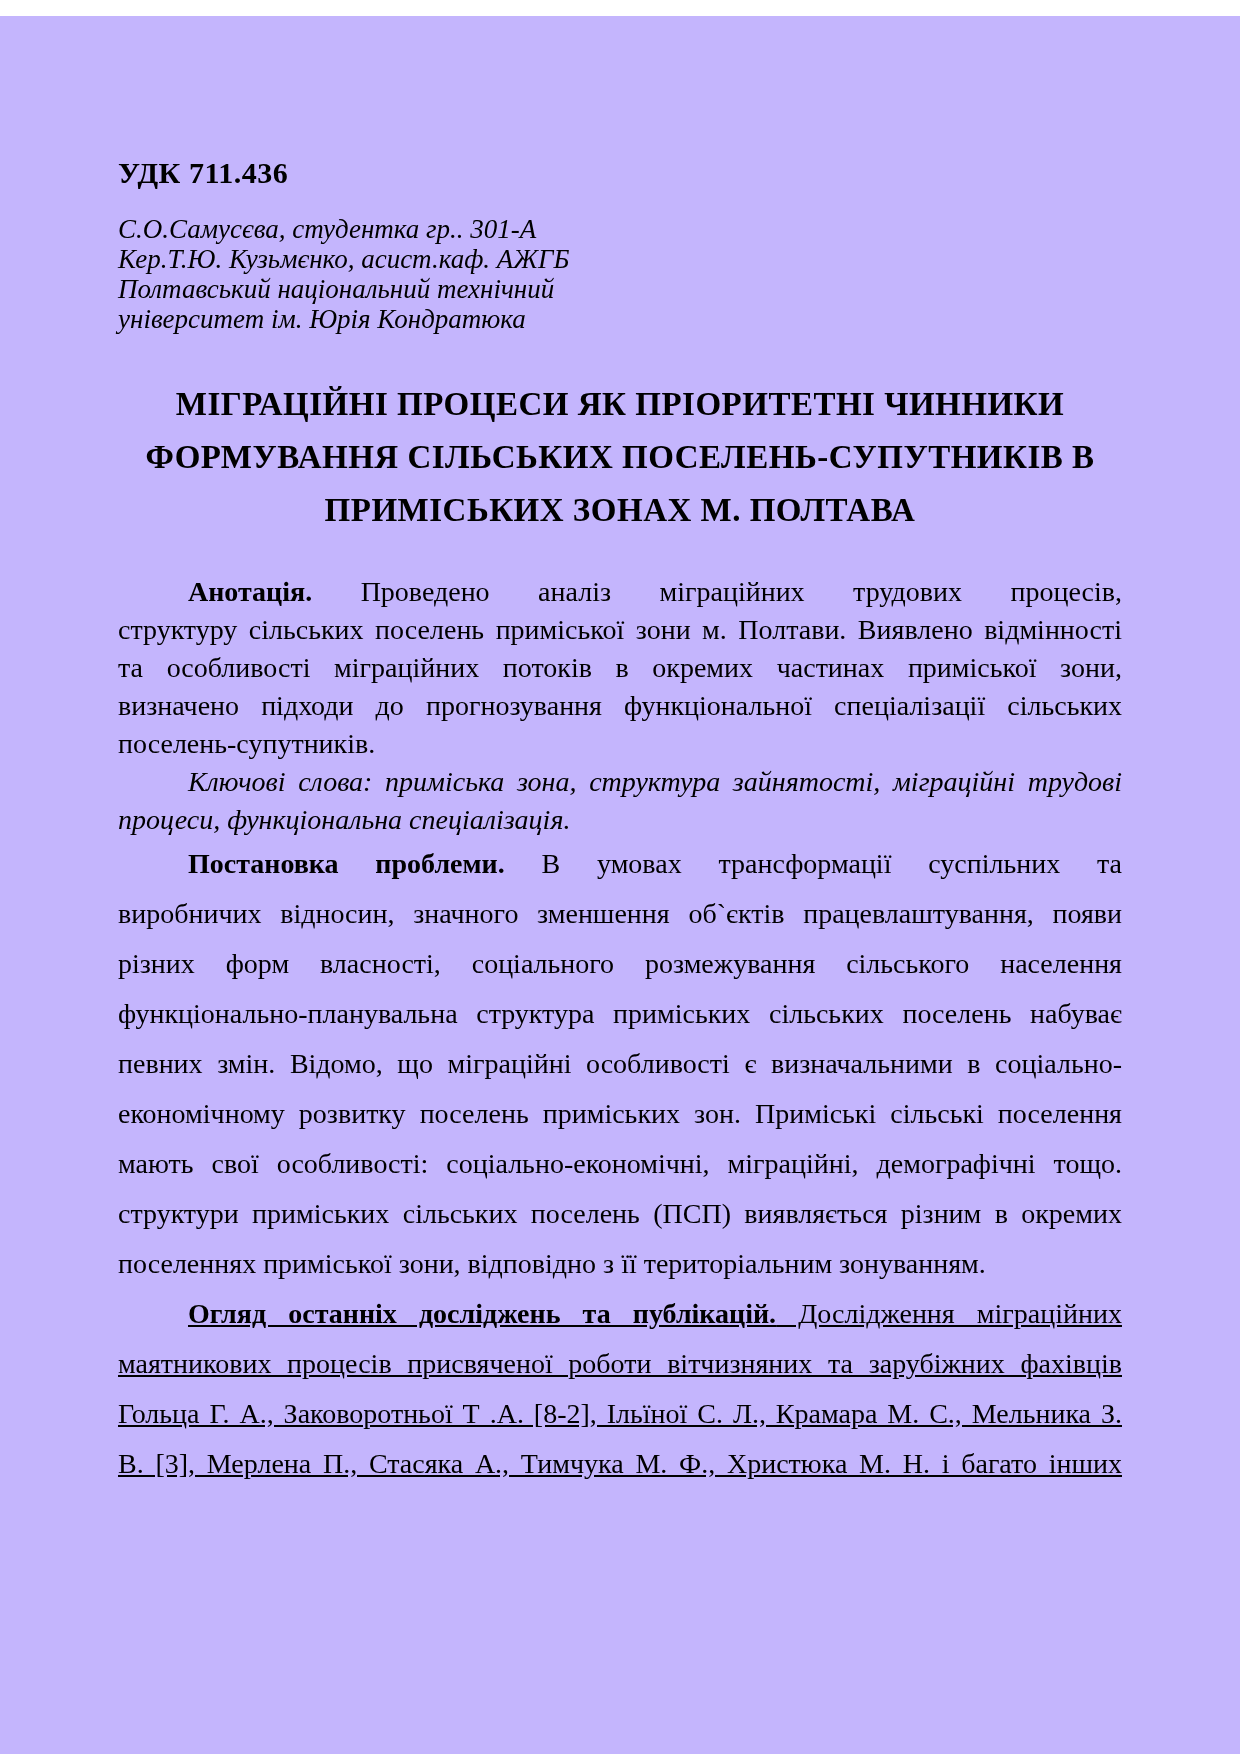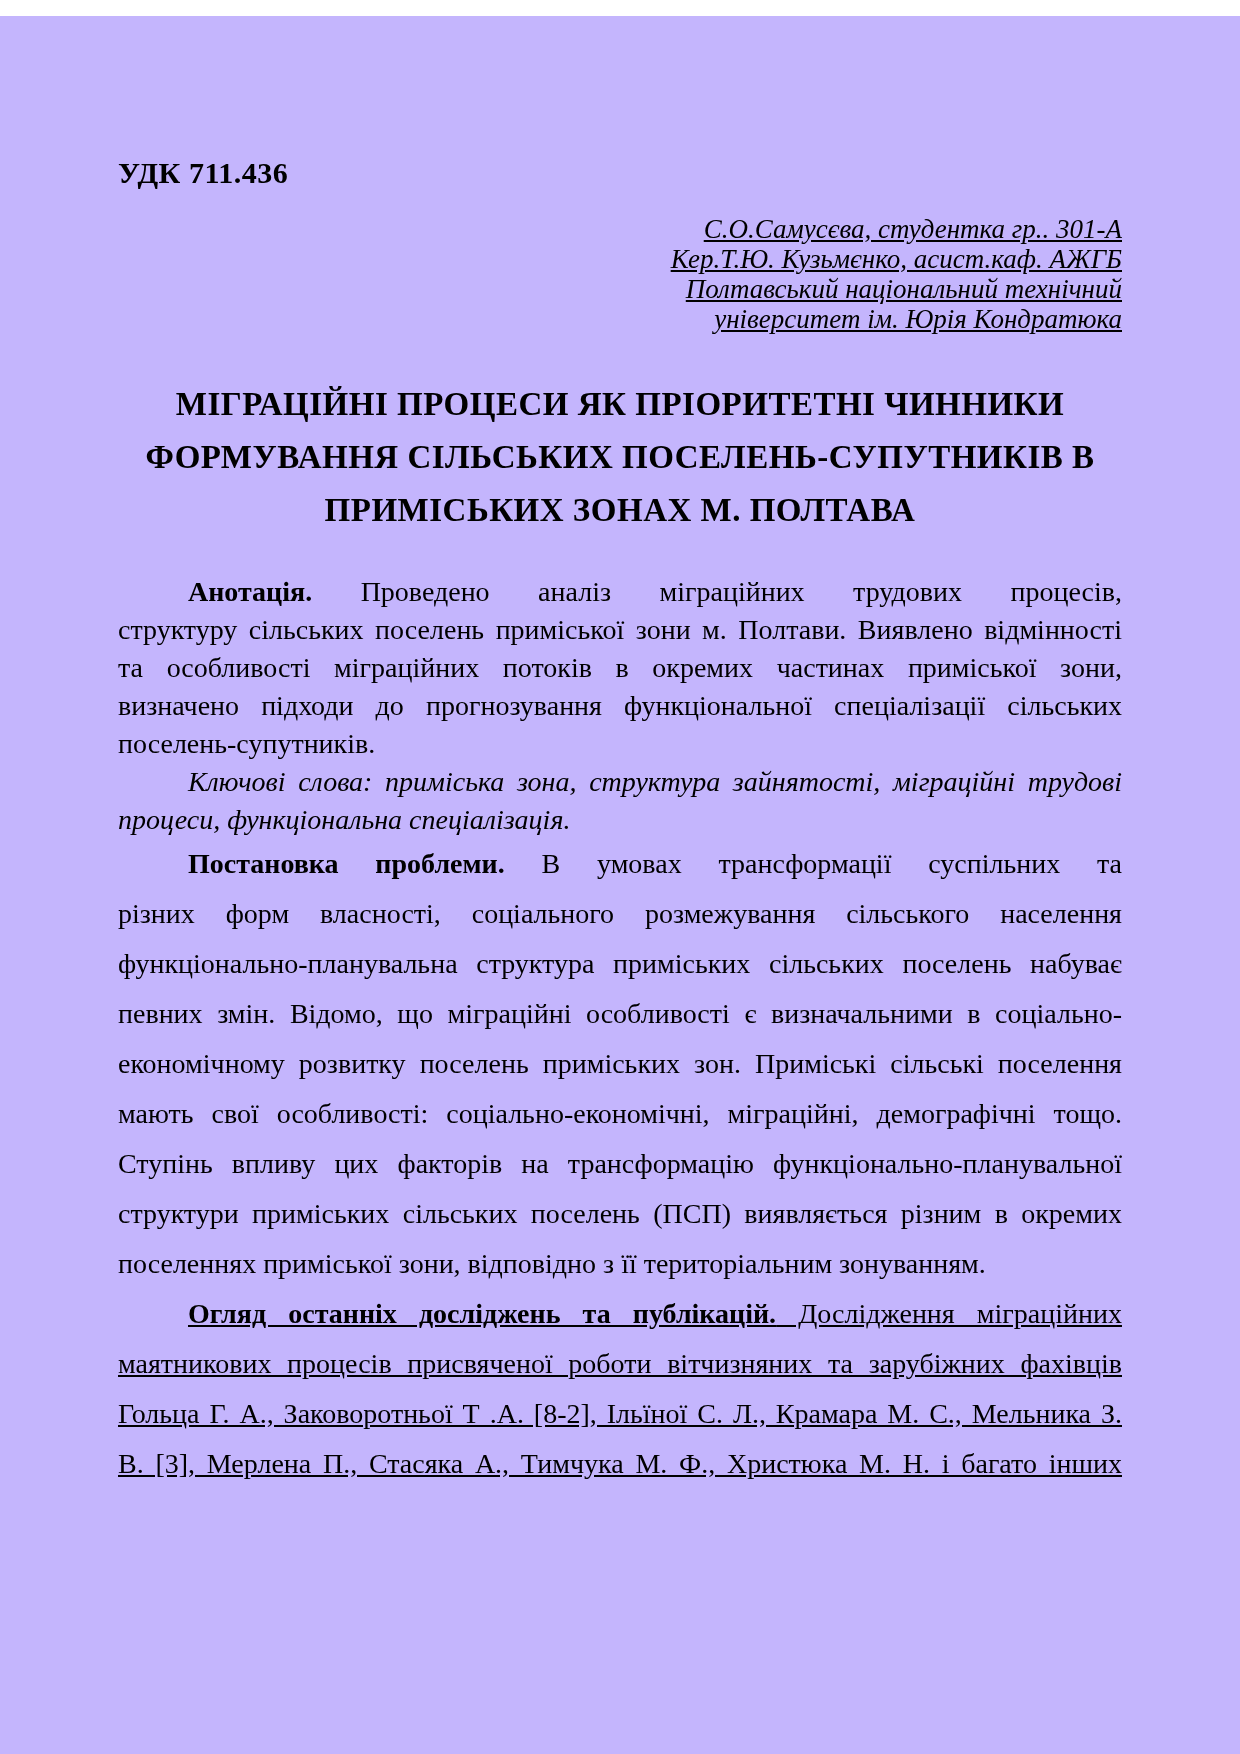--- a/index.html
+++ b/index.html
@@ -18,25 +18,24 @@
     padding: 140px 118px 0 118px;
   }
   .udc {
     font-weight: bold;
     font-size: 30px;
     line-height: 34px;
     letter-spacing: 0.5px;
   }
   .byline {
     margin-top: 24px;
-    text-align: right;
+    text-align: left;
     font-style: italic;
     font-size: 27px;
     line-height: 30px;
-    text-decoration: underline;
   }
   .title {
     margin-top: 44px;
     text-align: center;
     font-weight: bold;
     font-size: 33px;
     line-height: 53px;
     letter-spacing: 0.5px;
   }
   .para { font-size: 28px; }
@@ -84,26 +83,26 @@
       <div class="jend">поселень-супутників.</div>
     </div>
 
     <div class="para keywords">
       <div class="jl indent">Ключові слова: приміська зона, структура зайнятості, міграційні трудові</div>
       <div class="jend">процеси, функціональна спеціалізація.</div>
     </div>
 
     <div class="para problem">
       <div class="jl indent"><span class="lead">Постановка проблеми.</span><span> В умовах трансформації суспільних та</span></div>
+      <div class="jl">виробничих відносин, значного зменшення об`єктів працевлаштування, появи</div>
       <div class="jl">різних форм власності, соціального розмежування сільського населення</div>
       <div class="jl">функціонально-планувальна структура приміських сільських поселень набуває</div>
       <div class="jl">певних змін. Відомо, що міграційні особливості є визначальними в соціально-</div>
       <div class="jl">економічному розвитку поселень приміських зон. Приміські сільські поселення</div>
       <div class="jl">мають свої особливості: соціально-економічні, міграційні, демографічні тощо.</div>
-      <div class="jl">Ступінь впливу цих факторів на трансформацію функціонально-планувальної</div>
       <div class="jl">структури приміських сільських поселень (ПСП) виявляється різним в окремих</div>
       <div class="jend">поселеннях приміської зони, відповідно з її територіальним зонуванням.</div>
     </div>
 
     <div class="para review">
       <div class="jl indent"><span class="lead">Огляд останніх досліджень та публікацій.</span><span> Дослідження міграційних</span></div>
       <div class="jl">маятникових процесів присвяченої роботи вітчизняних та зарубіжних фахівців</div>
       <div class="jl">Гольца Г. А., Заковоротньої Т .А. [8-2], Ільїної С. Л., Крамара М. С., Мельника З.</div>
       <div class="jl">В. [3], Мерлена П., Стасяка А., Тимчука М. Ф., Христюка М. Н. і багато інших</div>
     </div>

